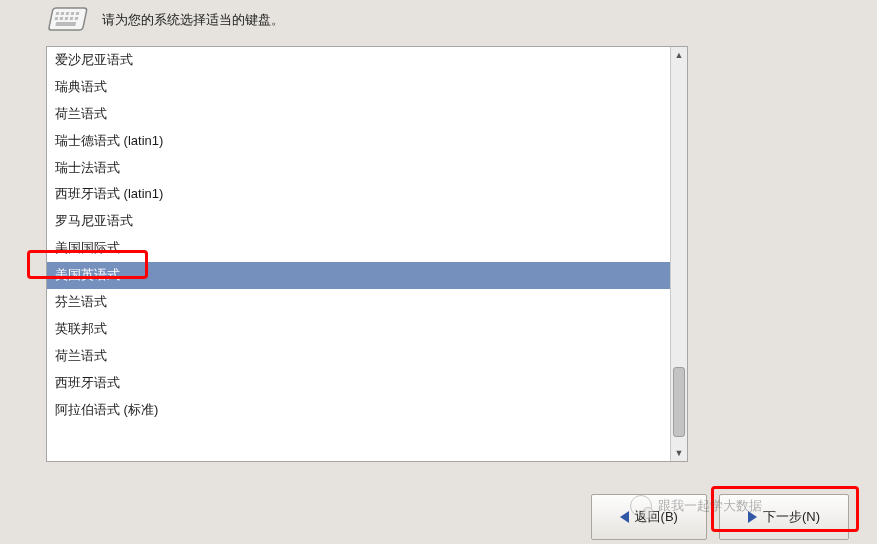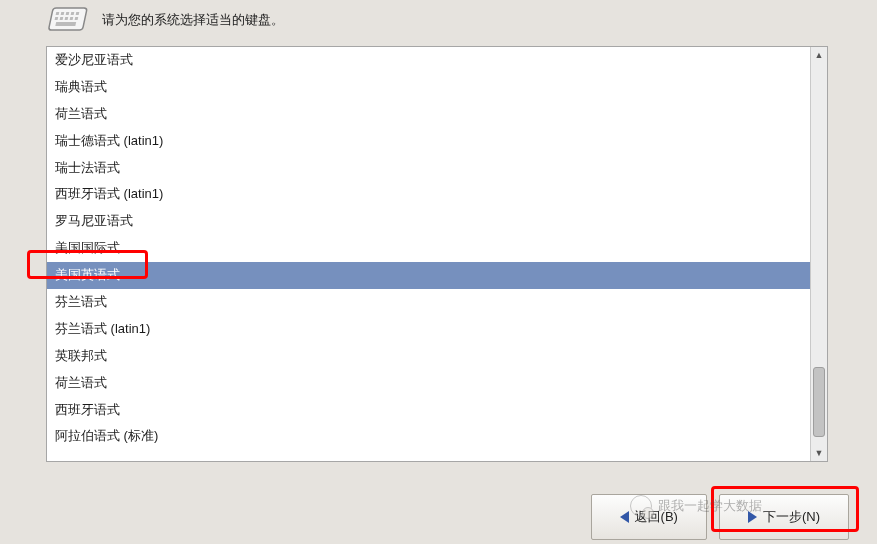--- a/index.html
+++ b/index.html
@@ -17,21 +17,21 @@
       padding: 4px 46px 10px 46px;
       gap: 14px;
     }
     .header svg { flex-shrink: 0; }
     .instruction {
       font-size: 13px;
       color: #222;
     }
     .list-container {
       margin: 0 46px;
-      width: 782px;
+      width: 642px;
       height: 416px;
       background: #fff;
       border: 1px solid #a6a6a6;
       display: flex;
       justify-content: space-between;
     }
     .list {
       flex: 1;
       overflow: hidden;
     }
@@ -184,21 +184,20 @@
       <div class="list-item">爱沙尼亚语式</div>
       <div class="list-item">瑞典语式</div>
       <div class="list-item">荷兰语式</div>
       <div class="list-item">瑞士德语式 (latin1)</div>
       <div class="list-item">瑞士法语式</div>
       <div class="list-item">西班牙语式 (latin1)</div>
       <div class="list-item">罗马尼亚语式</div>
       <div class="list-item">美国国际式</div>
       <div class="list-item selected">美国英语式</div>
       <div class="list-item">芬兰语式</div>
-      <div class="list-item">芬兰语式 (latin1)</div>
       <div class="list-item">英联邦式</div>
       <div class="list-item">荷兰语式</div>
       <div class="list-item">西班牙语式</div>
       <div class="list-item">阿拉伯语式 (标准)</div>
     </div>
   <div class="scrollbar">
     <div class="scroll-arrow up">▲</div>
     <div class="scroll-thumb"></div>
     <div class="scroll-arrow down">▼</div>
   </div>

